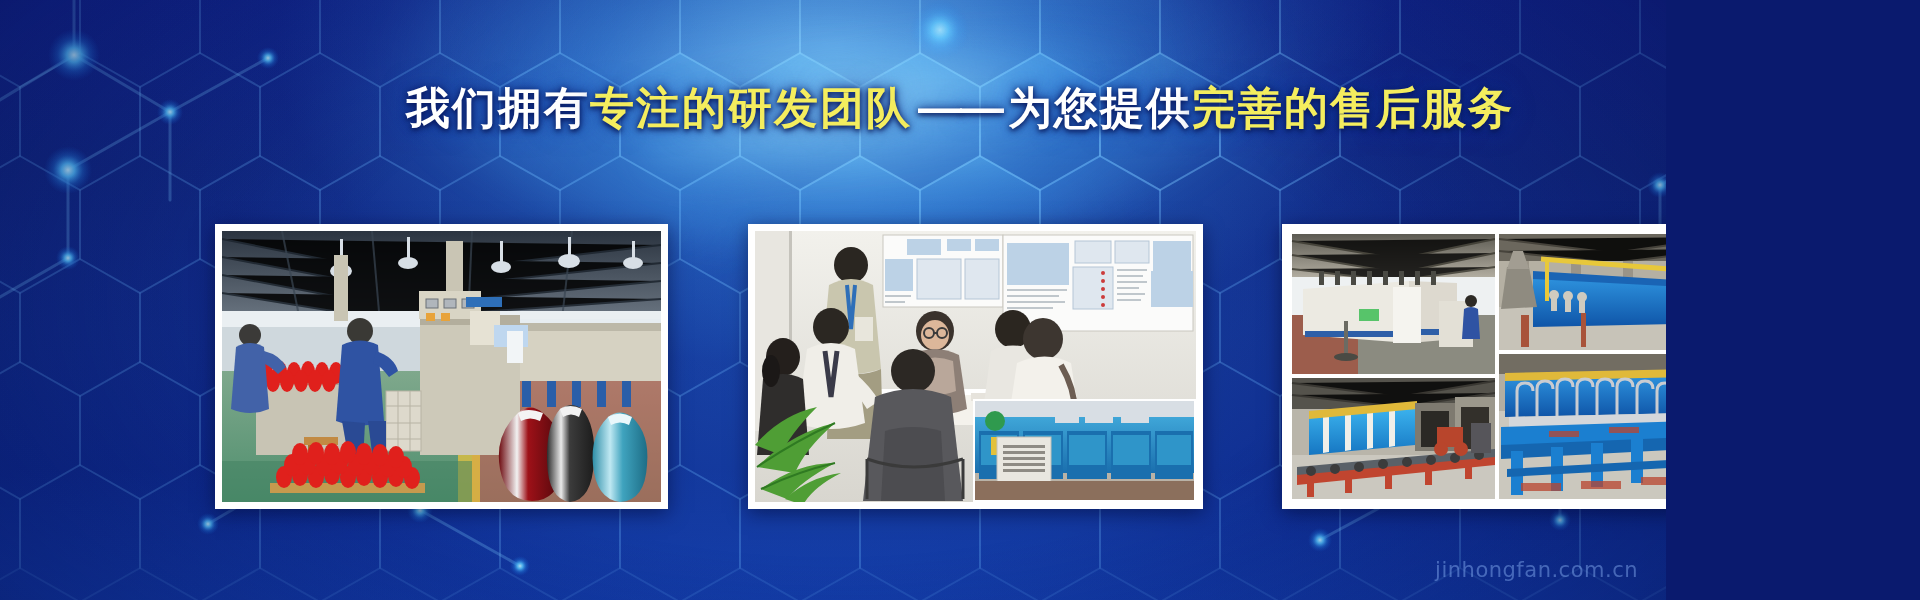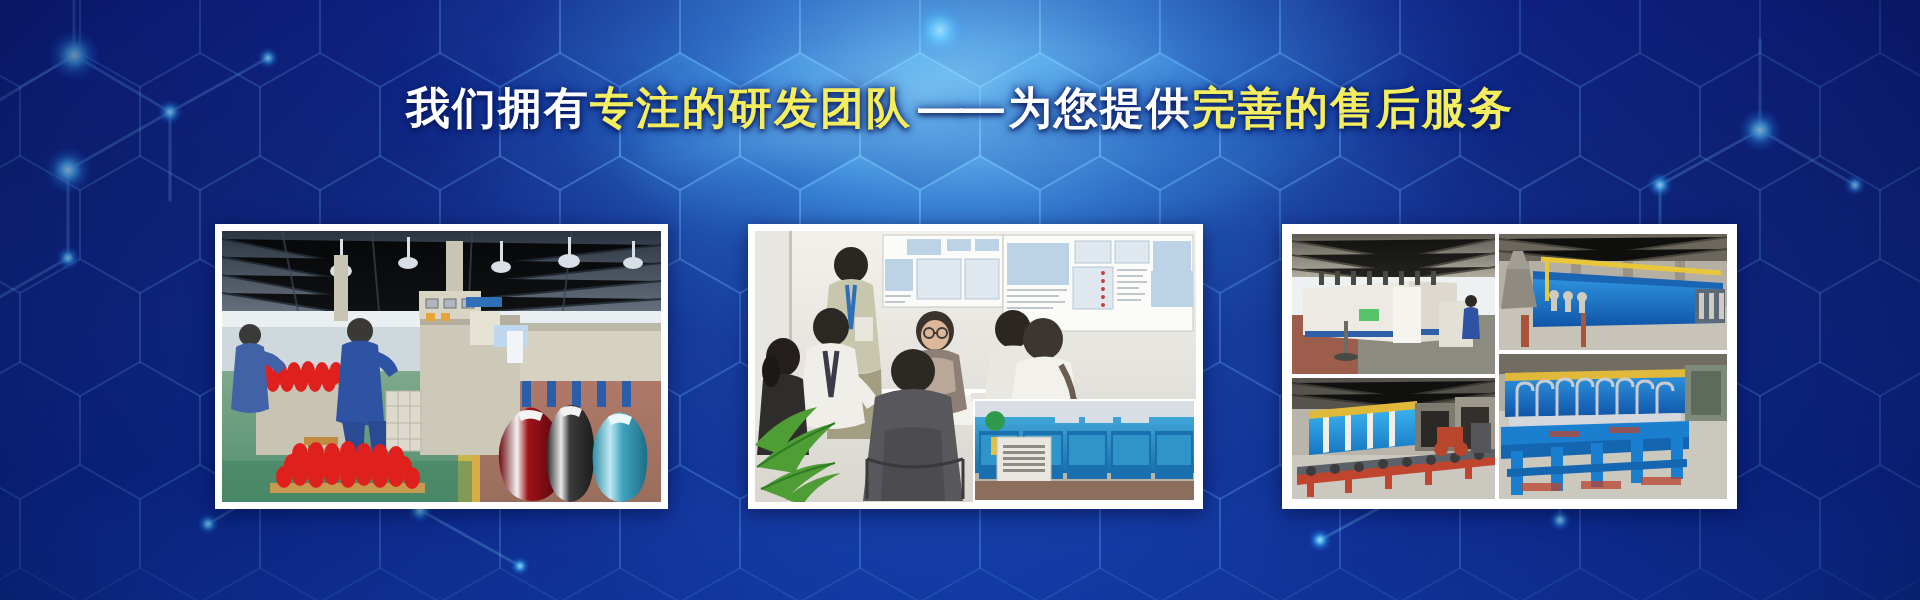--- a/index.html
+++ b/index.html
@@ -6,21 +6,21 @@
     margin: 0;
     padding: 0;
     background: #0a1a6e;
   }
   body {
     font-family: "Liberation Sans", "DejaVu Sans", sans-serif;
   }
 
   #banner {
     position: relative;
-    width: 1920px;
+    width: 1666px;
     height: 600px;
     overflow: hidden;
     background: #0d1f7a;
   }
 
   
   .bg-base {
     position: absolute;
     inset: 0;
     background:
@@ -925,14 +925,15 @@
           <g fill="#ffffff">
             <rect x="206" y="0" width="4" height="271"></rect>
             <rect x="0" y="143" width="210" height="4"></rect>
             <rect x="210" y="119" width="231" height="4"></rect>
           </g>
         </svg>
       </div>
     </div>
   </div>
 
+  <div class="watermark">jinhongfan.com.cn</div>
 
 </div>
 
 </body></html>

